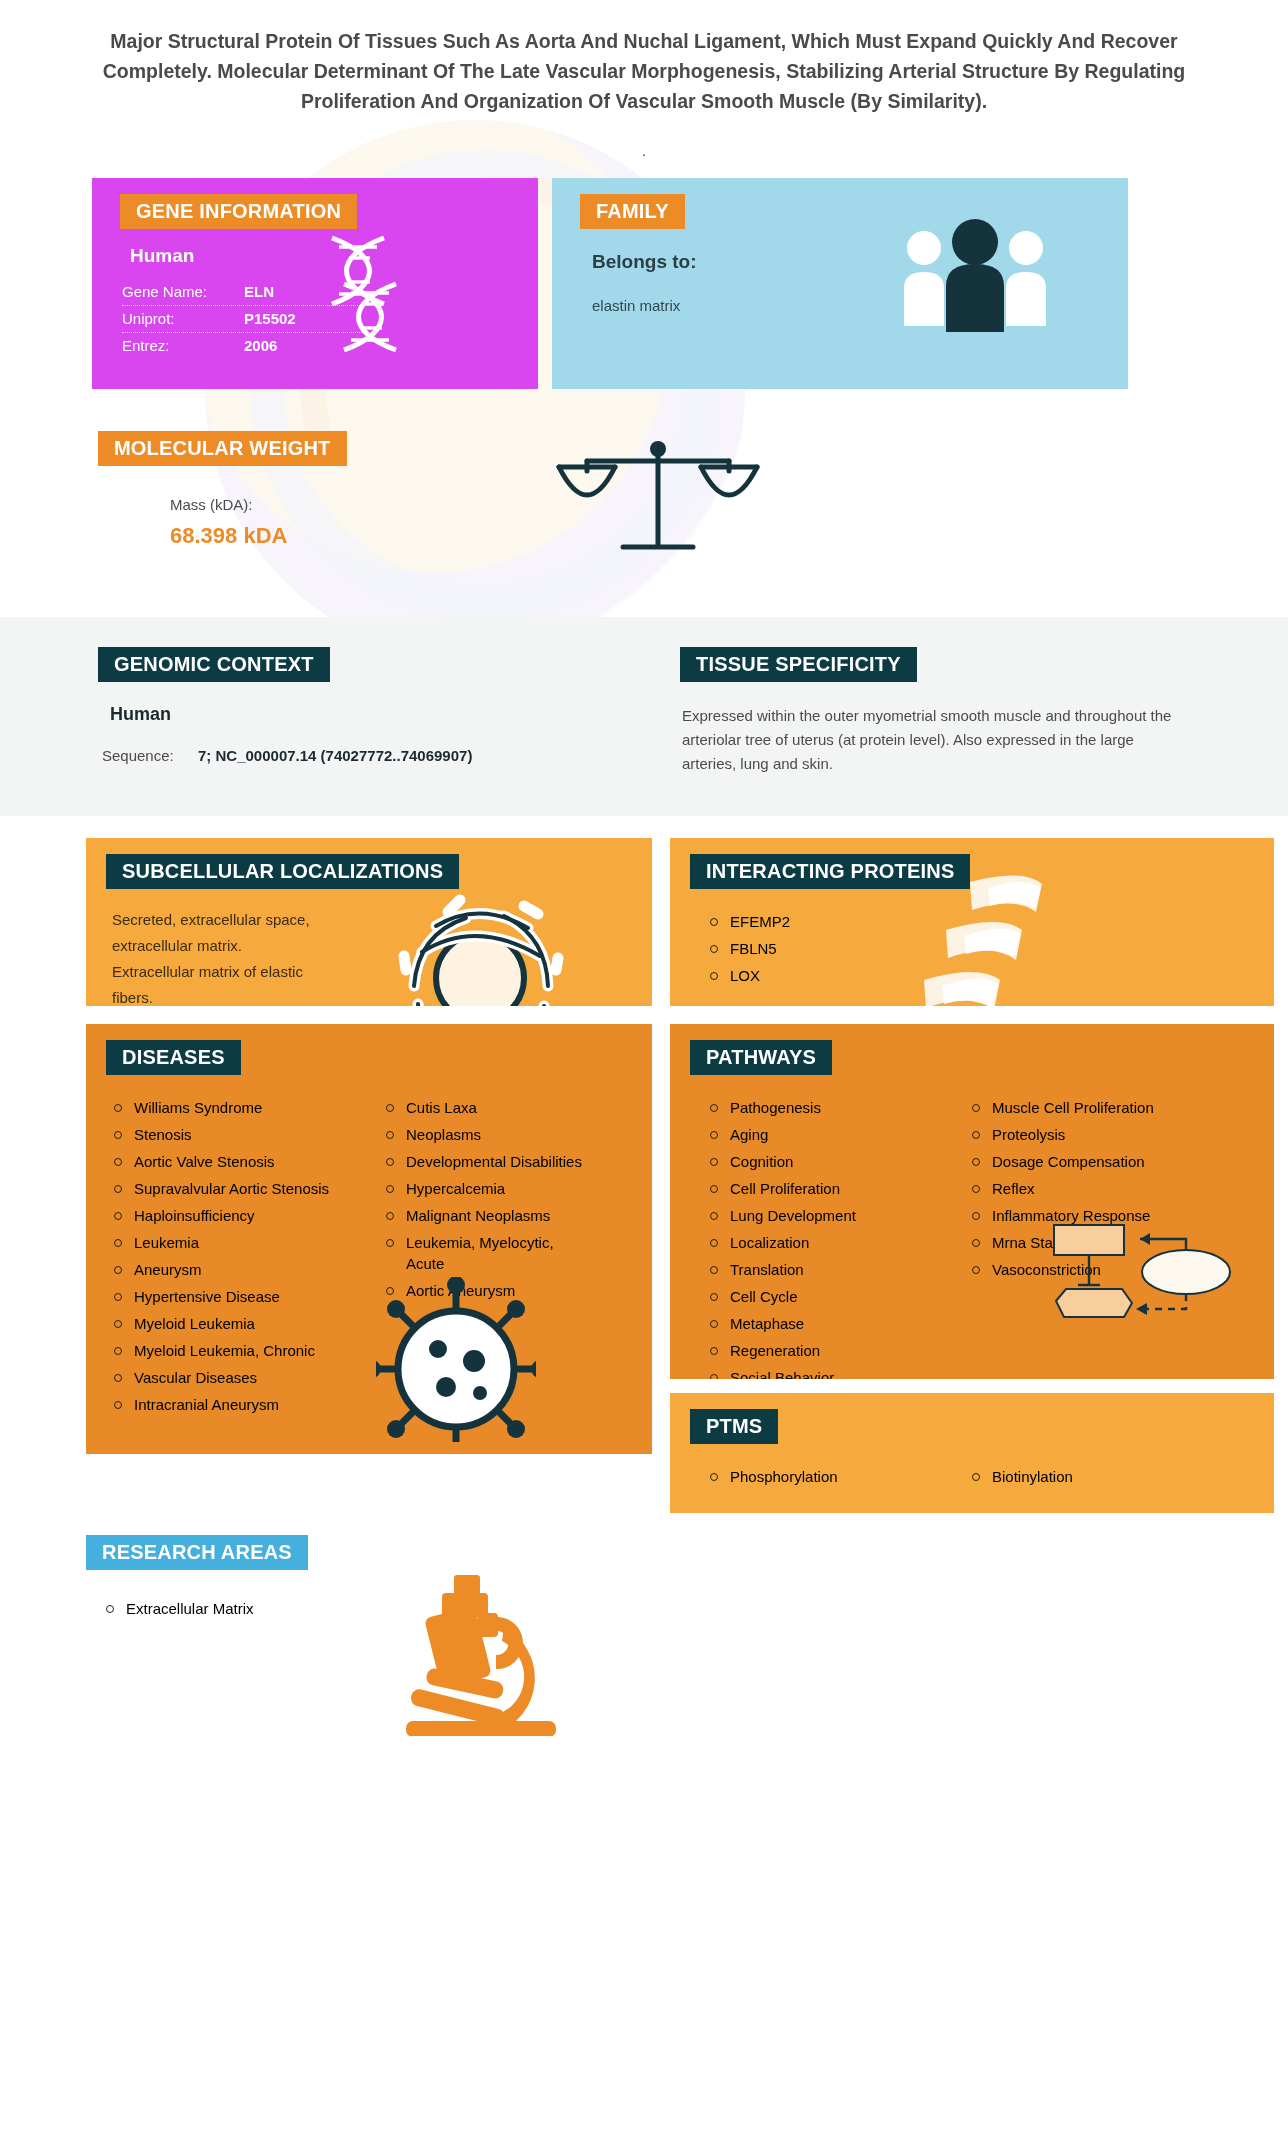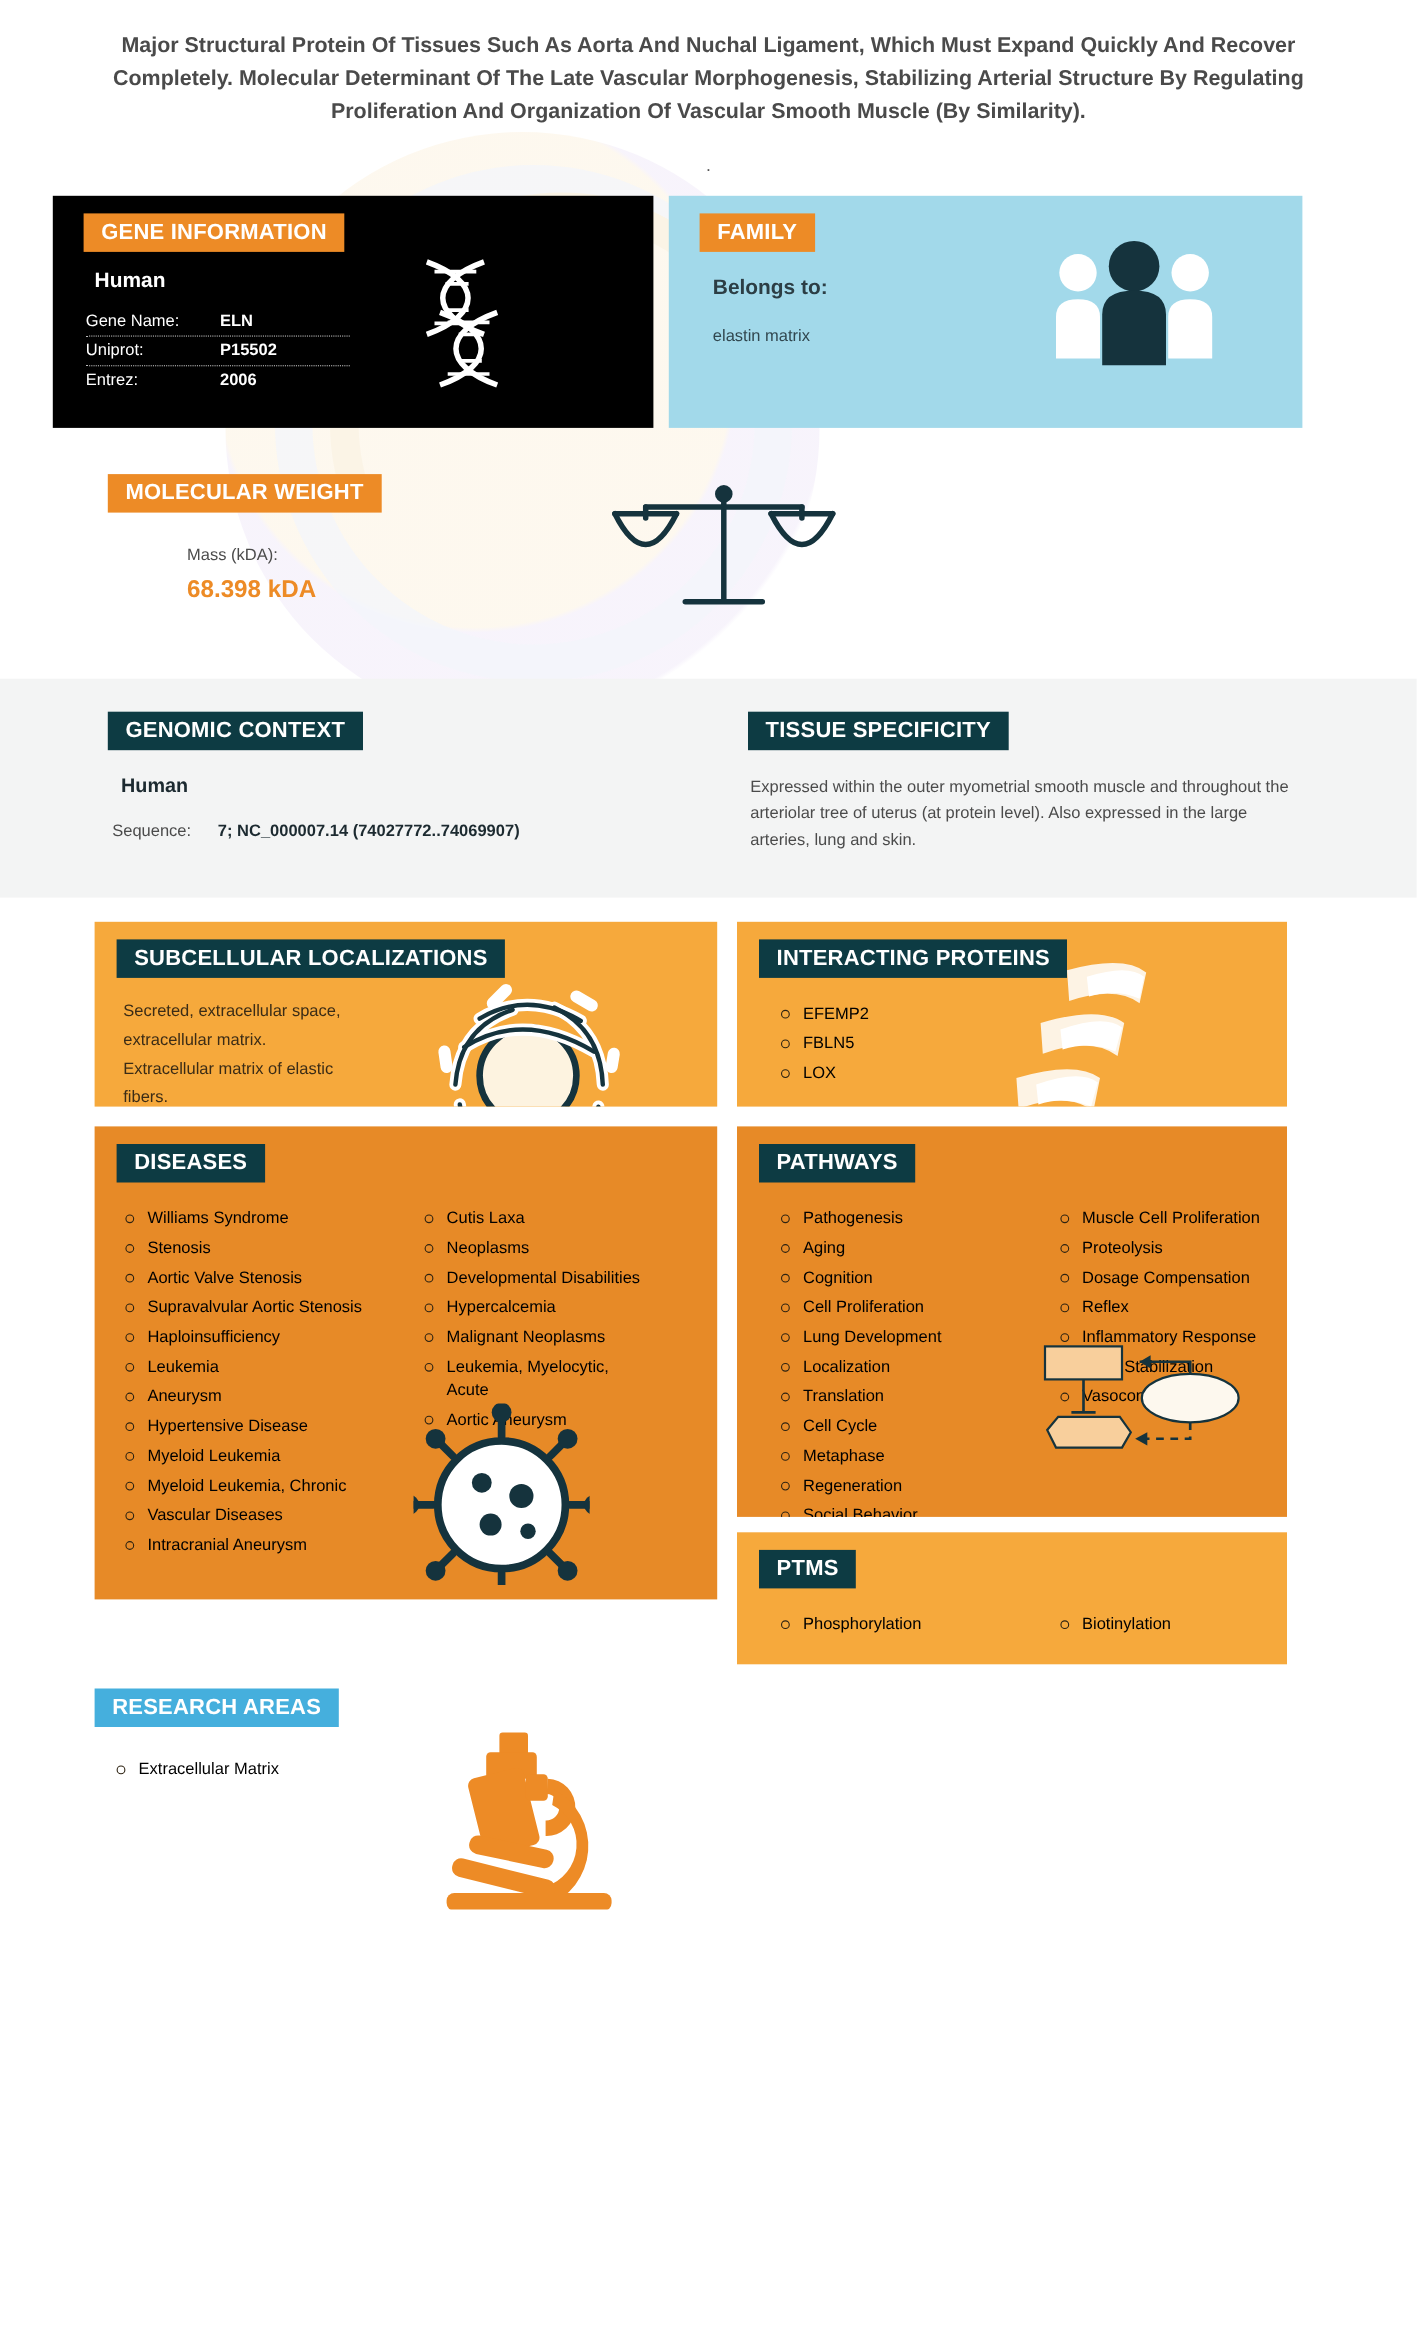--- a/index.html
+++ b/index.html
@@ -60,22 +60,22 @@
     line-height: 1;
     letter-spacing: .2px;
   }
   .hdr-orange { background: #ed8b26; }
   .hdr-blue   { background: #45afdd; }
   .hdr-dark   { background: #0d3b43; }
 
   
   .band { display: flex; margin-top: 16px; }
   .gene-box {
-    width: 546px; background: #000000; position: relative; padding: 0 0 30px 0;
-    margin-left: 48px;
+    width: 446px; background: #d946ef; position: relative; padding: 0 0 30px 0;
+    margin-left: 92px;
   }
   .gene-box .hdr { margin: 16px 0 0 28px; }
   .gene-inner { padding: 16px 30px 0 30px; width: 300px; }
   .org-name { color:#ffffff; font-size: 19px; font-weight: bold; margin: 0 0 12px 8px; }
   .kv { display: flex; align-items: flex-end; padding: 4px 0 5px 0;
         border-bottom: 1px dotted rgba(255,255,255,.75); }
   .kv:last-child { border-bottom: none; }
   .kv .k { color:#ffffff; font-size: 15px; width: 122px; }
   .kv .v { color:#ffffff; font-size: 15px; font-weight: bold; }
 
@@ -108,21 +108,21 @@
   .gc-row:last-child { border-bottom: none; }
   .gc-row .k { width: 96px; font-size: 15px; color: #4b4b4b; }
   .gc-row .v { font-size: 15px; font-weight: bold; color: #1c2a30; }
   .gc-rows { margin-top: 14px; }
   .ts-box { width: 500px; margin-left: 22px; }
   .ts-text { margin: 22px 0 0 2px; font-size: 15px; line-height: 24px; color: #4b4b4b; }
 
   
   .cols { display: flex; margin-top: 22px; }
   .col-l { width: 566px; margin-left: 86px; }
-  .col-r { width: 500px; margin-left: 18px; }
+  .col-r { width: 604px; margin-left: 18px; }
 
   .panel { position: relative; overflow: hidden; }
   .panel-amber { background: #f6a93c; }
   .panel-orange { background: #e78a27; }
   .panel .hdr { margin: 16px 0 0 20px; }
 
   .body-text { font-size: 15px; color: #3b2c16; line-height: 26px; }
 
   ul.bullets { list-style: none; }
   ul.bullets li {

